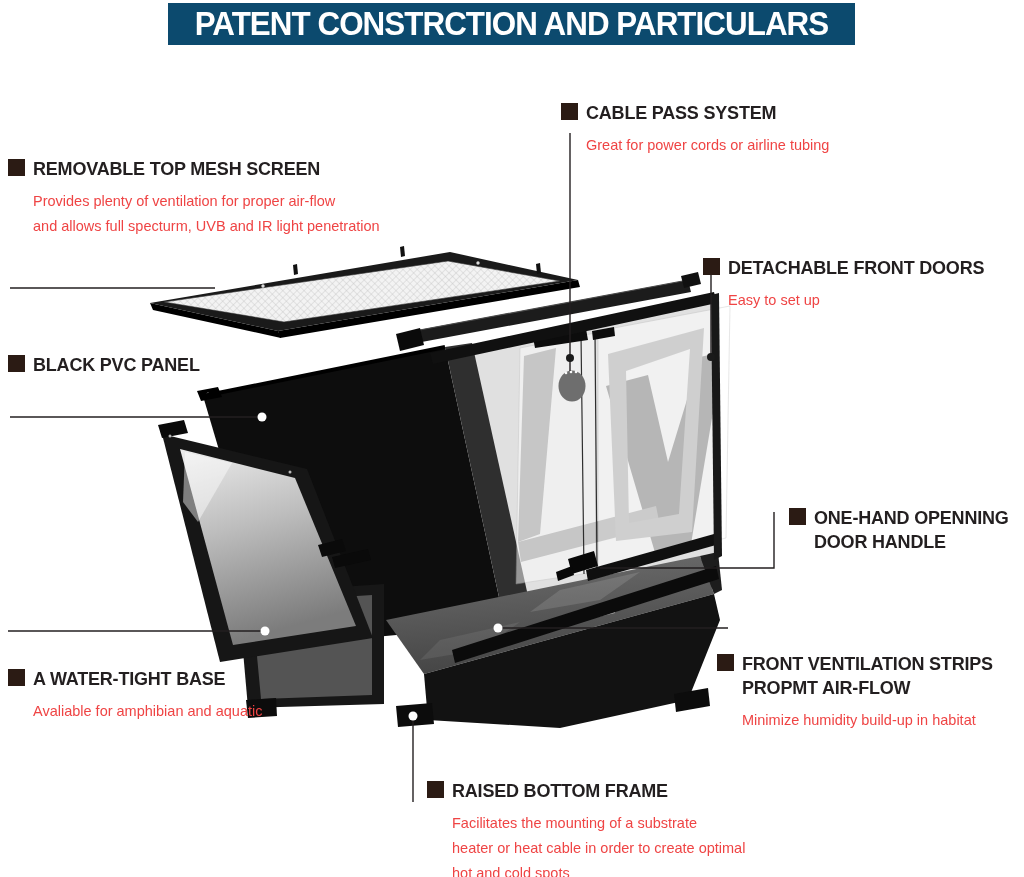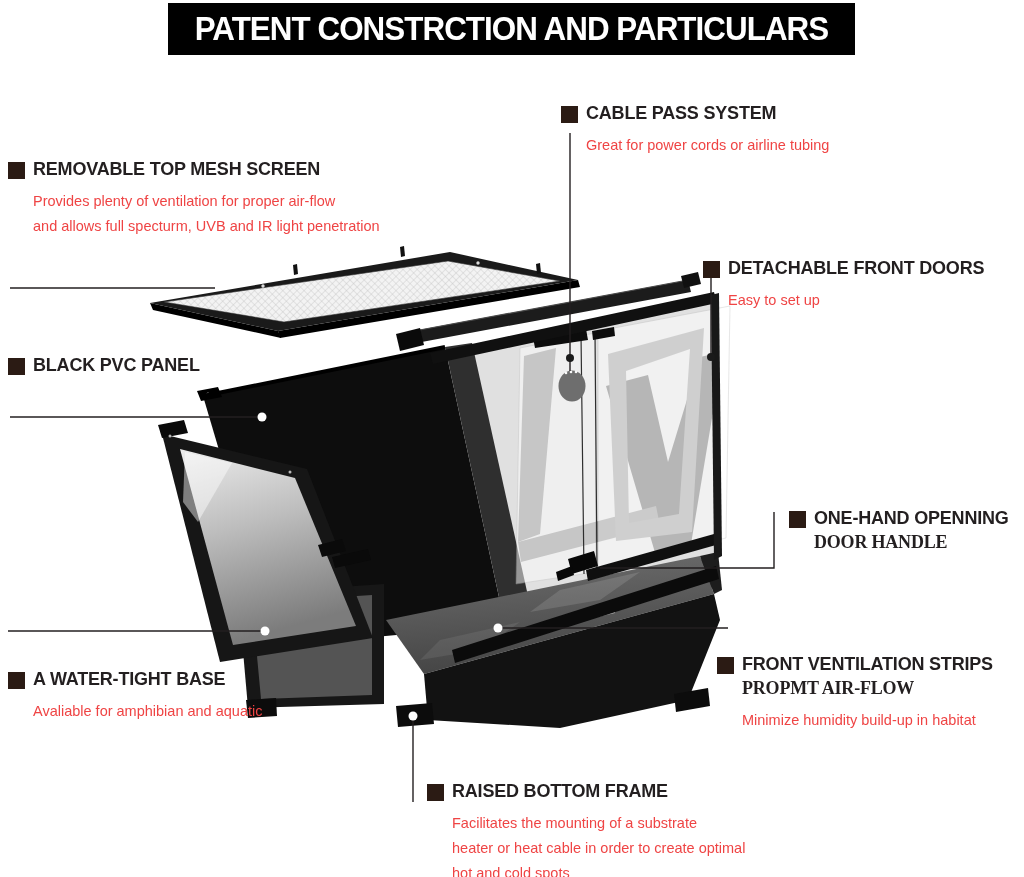--- a/index.html
+++ b/index.html
@@ -1,28 +1,28 @@
 <!DOCTYPE html>
 <html><head>
 <meta charset="utf-8">
 <style>
   html,body{margin:0;padding:0;background:#ffffff;}
   .stage{position:relative;width:1024px;height:877px;background:#ffffff;overflow:hidden;
          font-family:"Liberation Sans",sans-serif;}
-  .banner{position:absolute;left:168px;top:3px;width:687px;height:52px;background:#000000;
+  .banner{position:absolute;left:168px;top:3px;width:687px;height:42px;background:#0c4a6e;
           display:flex;align-items:center;justify-content:center;z-index:3;}
   .banner .t{color:#ffffff;font-weight:bold;font-size:33px;letter-spacing:-1px;white-space:nowrap;
              transform:scaleX(0.95);}
   svg.diagram{position:absolute;left:0;top:0;z-index:1;}
   .ann{position:absolute;z-index:2;}
-  .row{display:flex;align-items:center;}
+  .row{display:flex;align-items:flex-start;}
   .sq{width:17px;height:17px;background:#2b1b14;flex:0 0 17px;margin-top:2px;}
   .h{font-weight:bold;font-size:18px;line-height:24px;color:#231f20;letter-spacing:-0.2px;
      white-space:nowrap;margin-left:8px;}
-  .h2{margin-left:25px;font-family:Liberation Serif, serif;}
+  .h2{margin-left:25px;}
   .s{font-size:14.5px;line-height:25px;color:#ef4444;white-space:nowrap;margin-left:25px;}
   .s.first{margin-top:8px;}
 </style>
 </head>
 <body>
 
 <div class="stage">
 
   <div class="banner">
     <span class="t">PATENT CONSTRCTION AND PARTICULARS</span>

